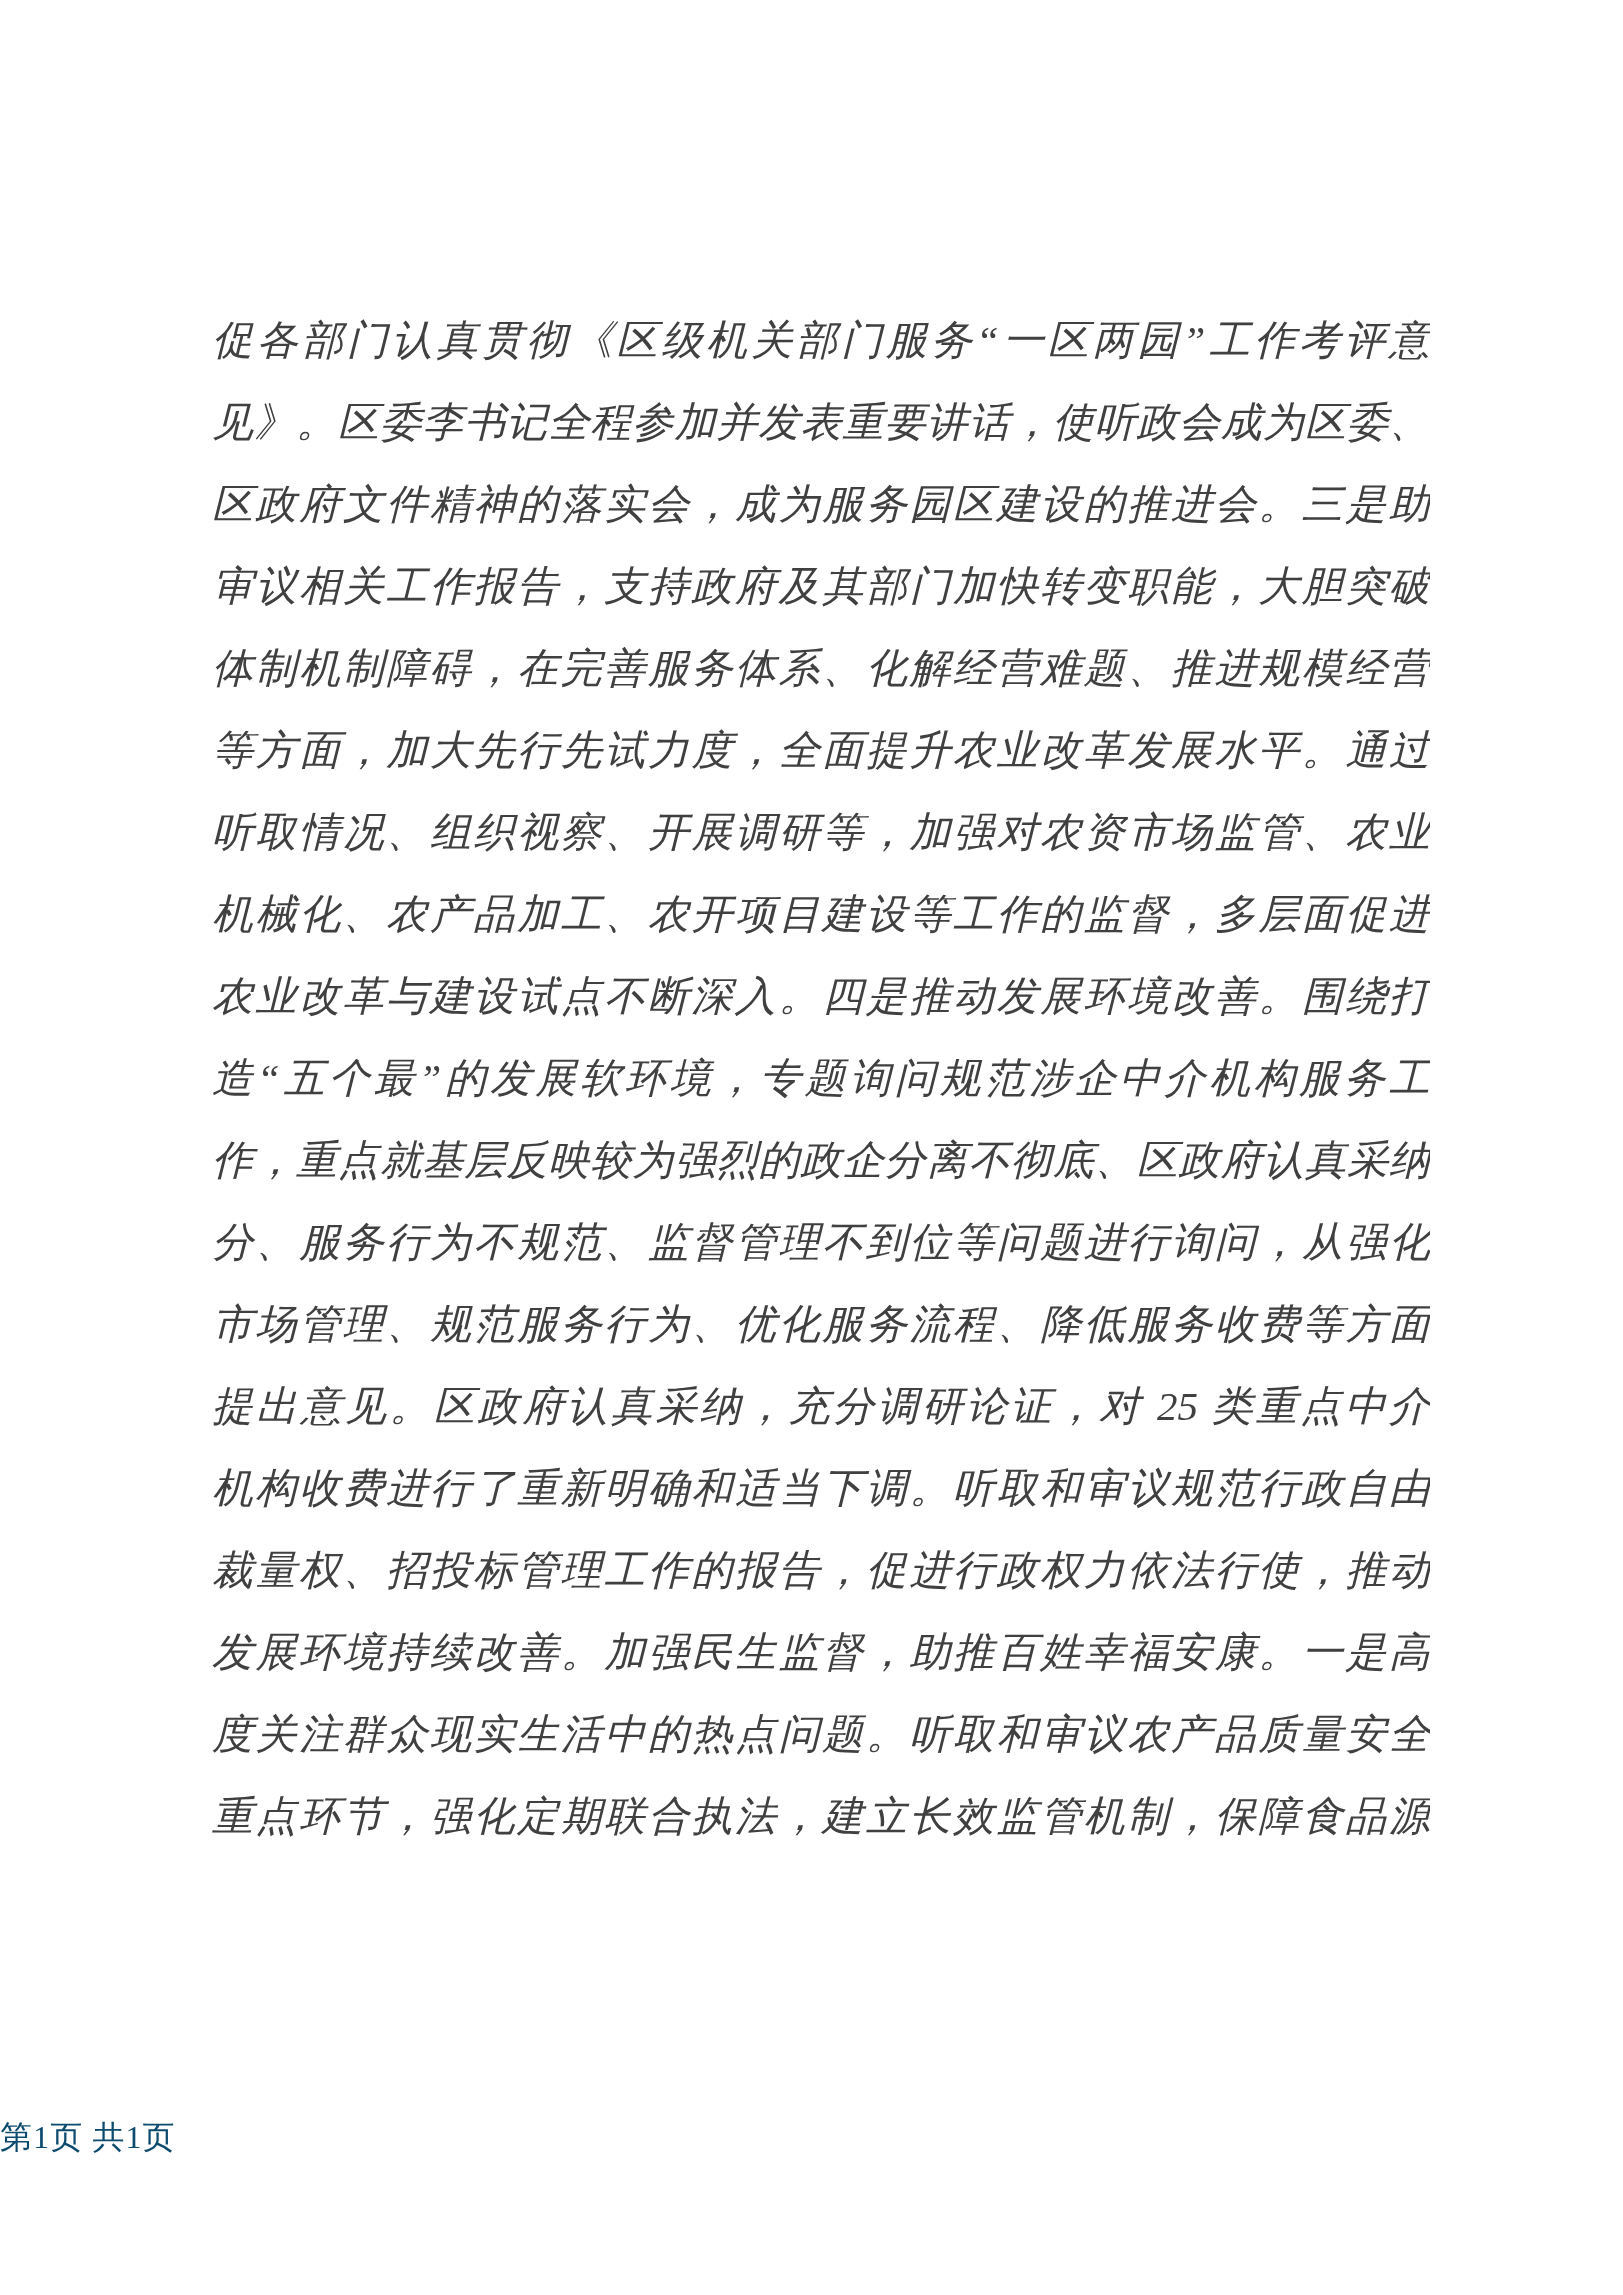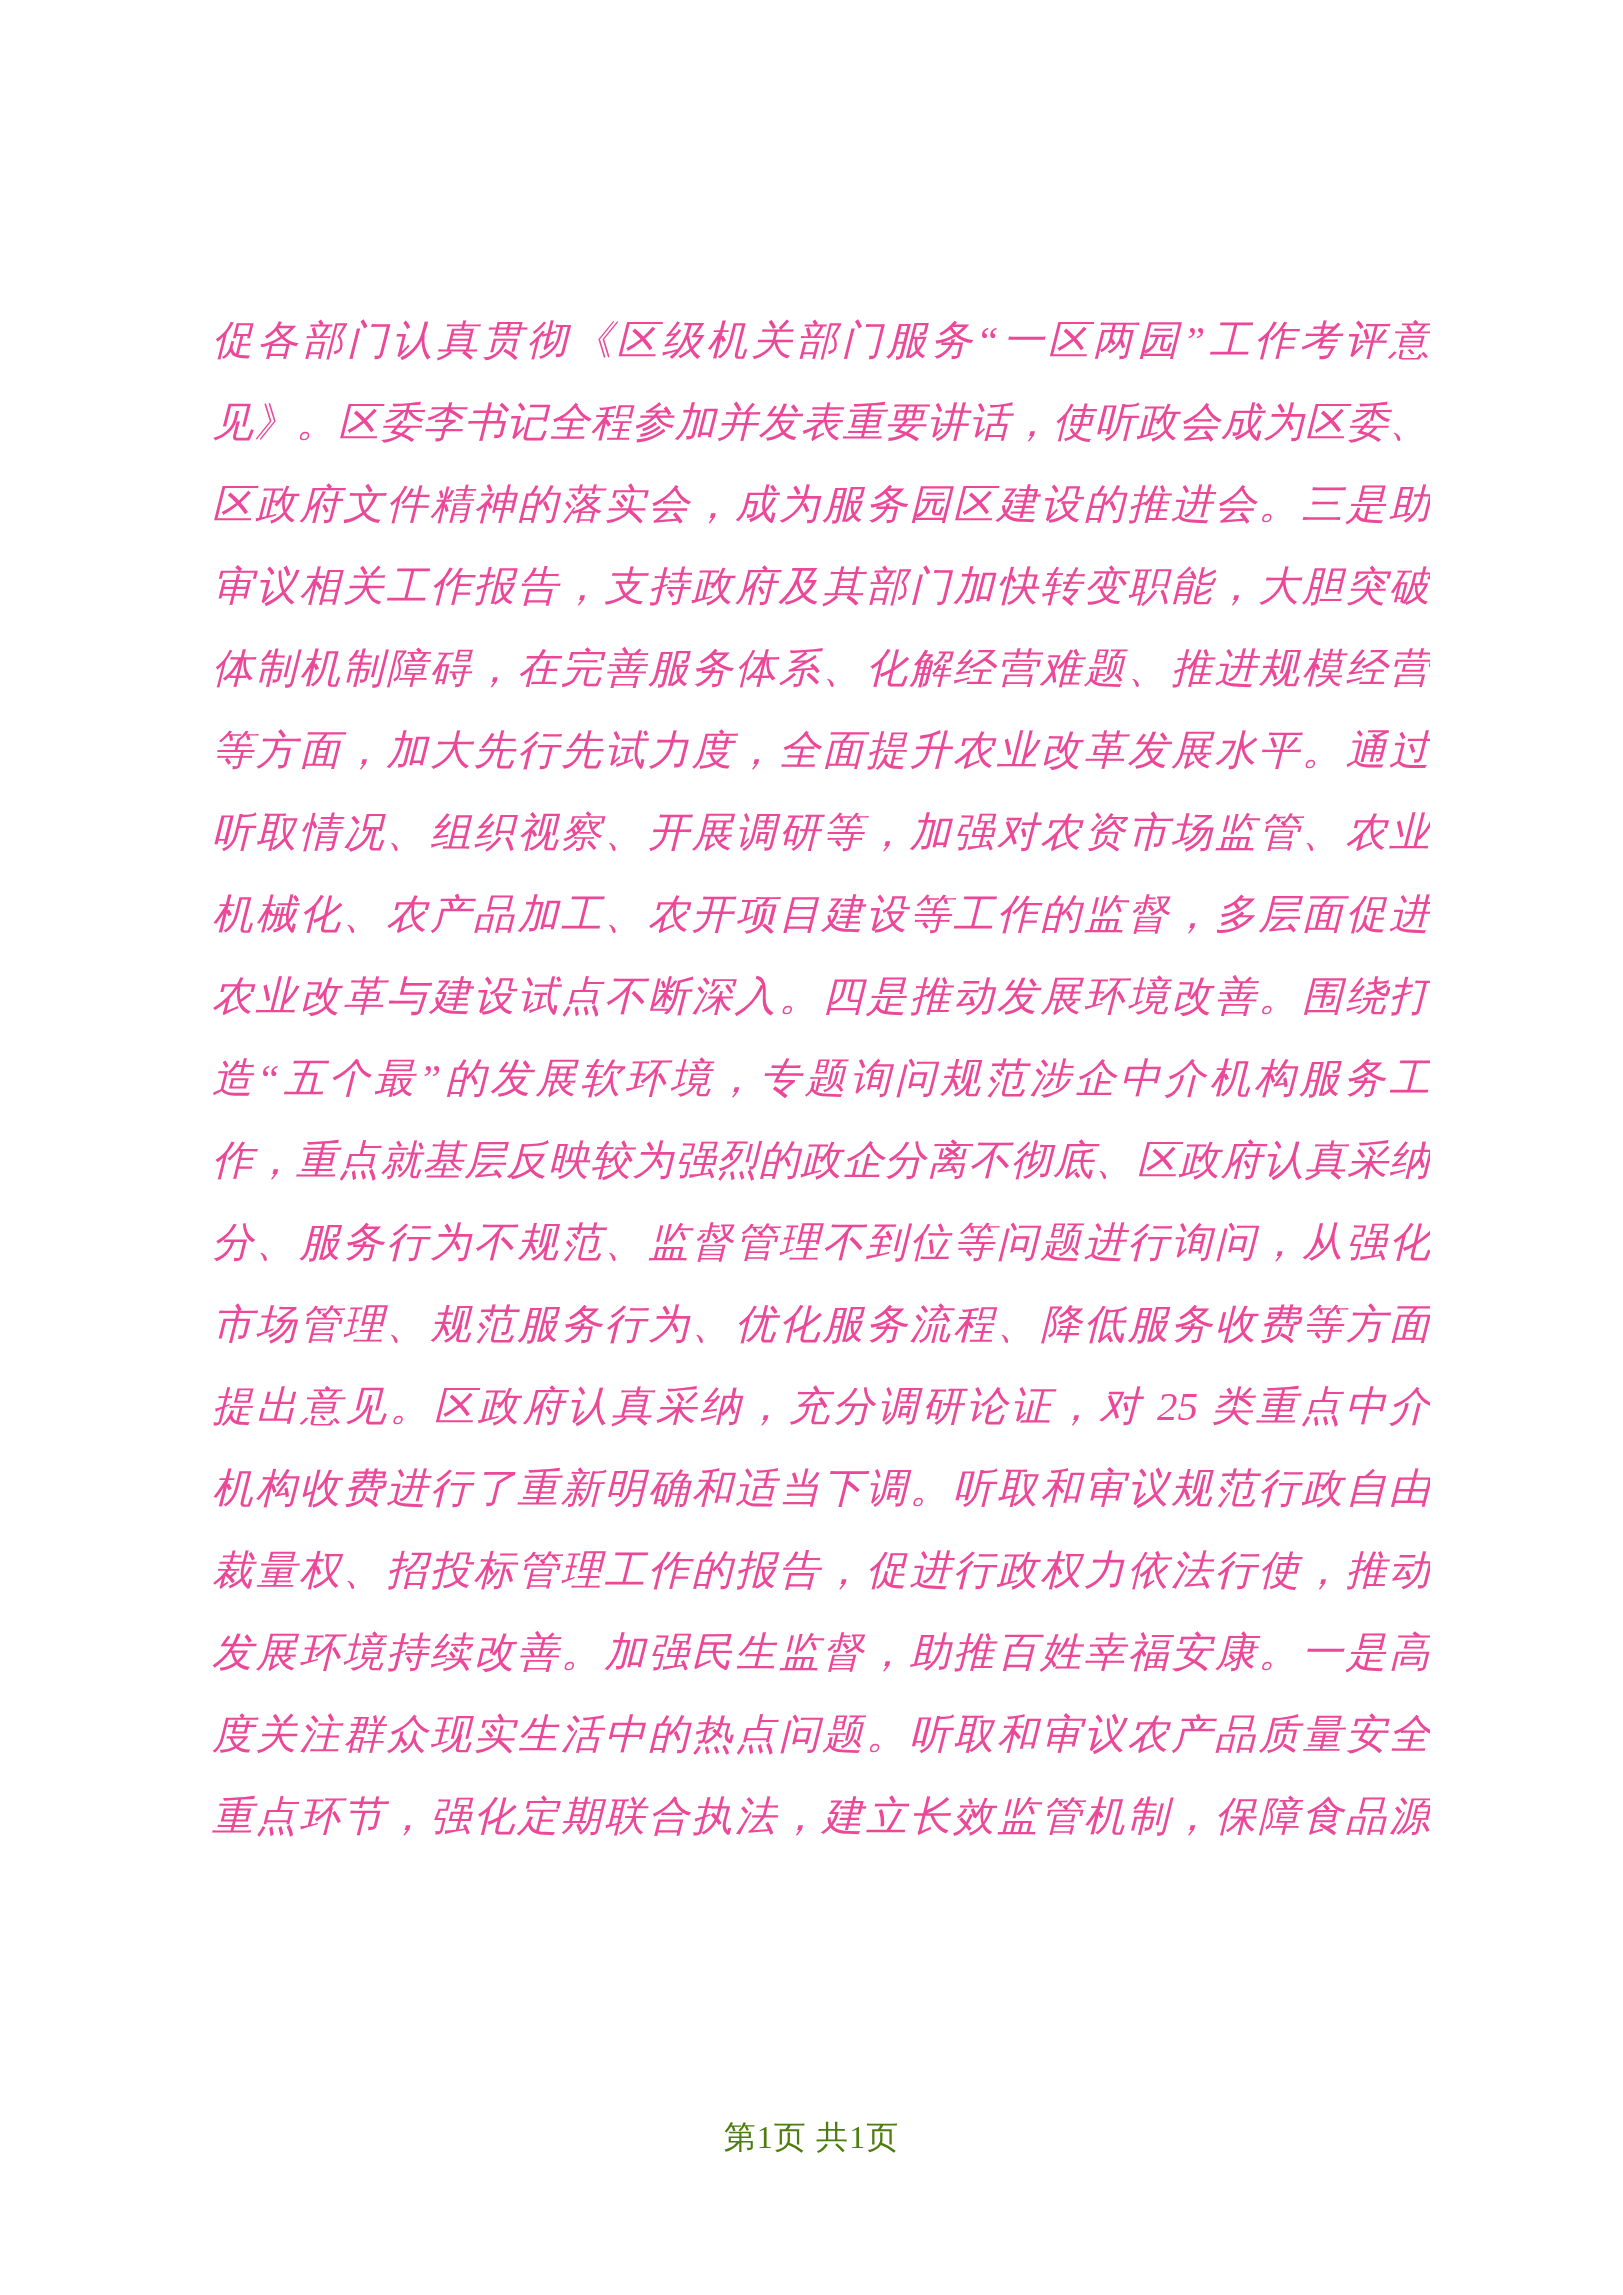--- a/index.html
+++ b/index.html
@@ -18,36 +18,36 @@
     position: absolute;
     left: 212px;
     top: 299px;
     width: 1218px;
   }
   .body-line {
     font-style: italic;
     font-size: 41px;
     line-height: 82px;
     height: 82px;
-    color: #ec4899;
+    color: #404040;
     letter-spacing: 0;
     text-align: justify;
     text-align-last: justify;
     overflow: hidden;
   }
   .page-footer {
     position: absolute;
     left: 0;
     top: 2115px;
     width: 100%;
-    text-align: center;
+    text-align: left;
     font-style: normal;
     font-size: 32px;
     line-height: 45px;
-    color: #4d7c0f;
+    color: #0c4a6e;
     letter-spacing: 1.1px;
   }
 </style>
 </head>
 <body>
 
 <div class="page">
 
   <div class="text-block">
     <div class="body-line">促各部门认真贯彻《区级机关部门服务“一区两园”工作考评意</div>

